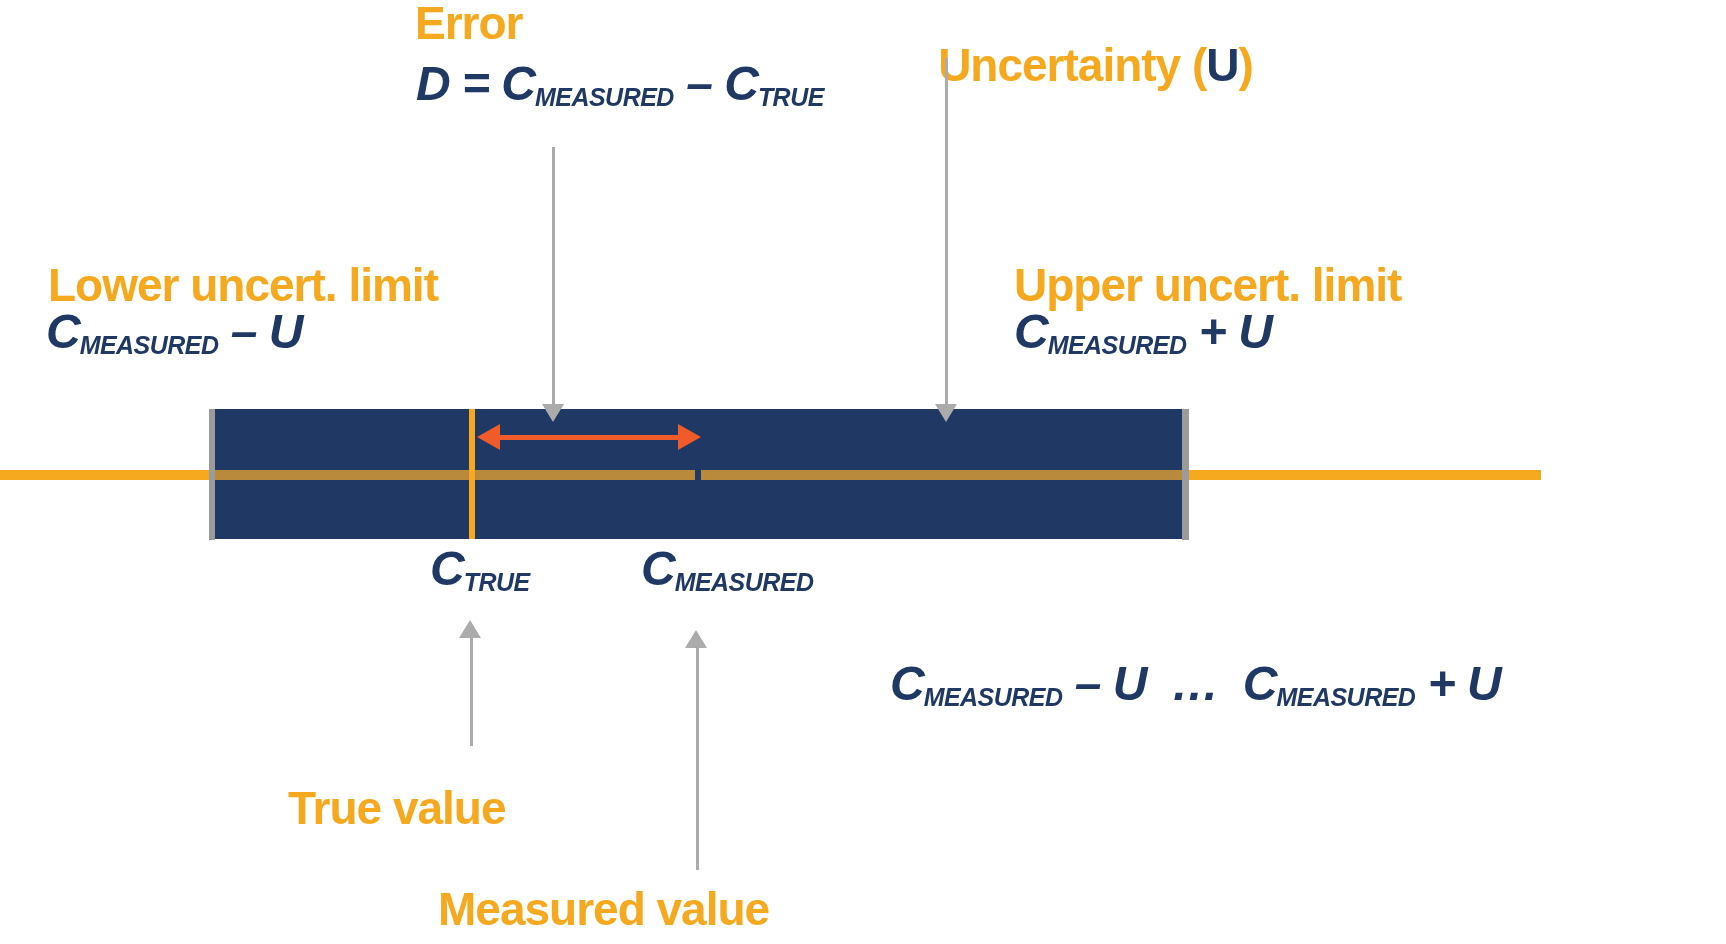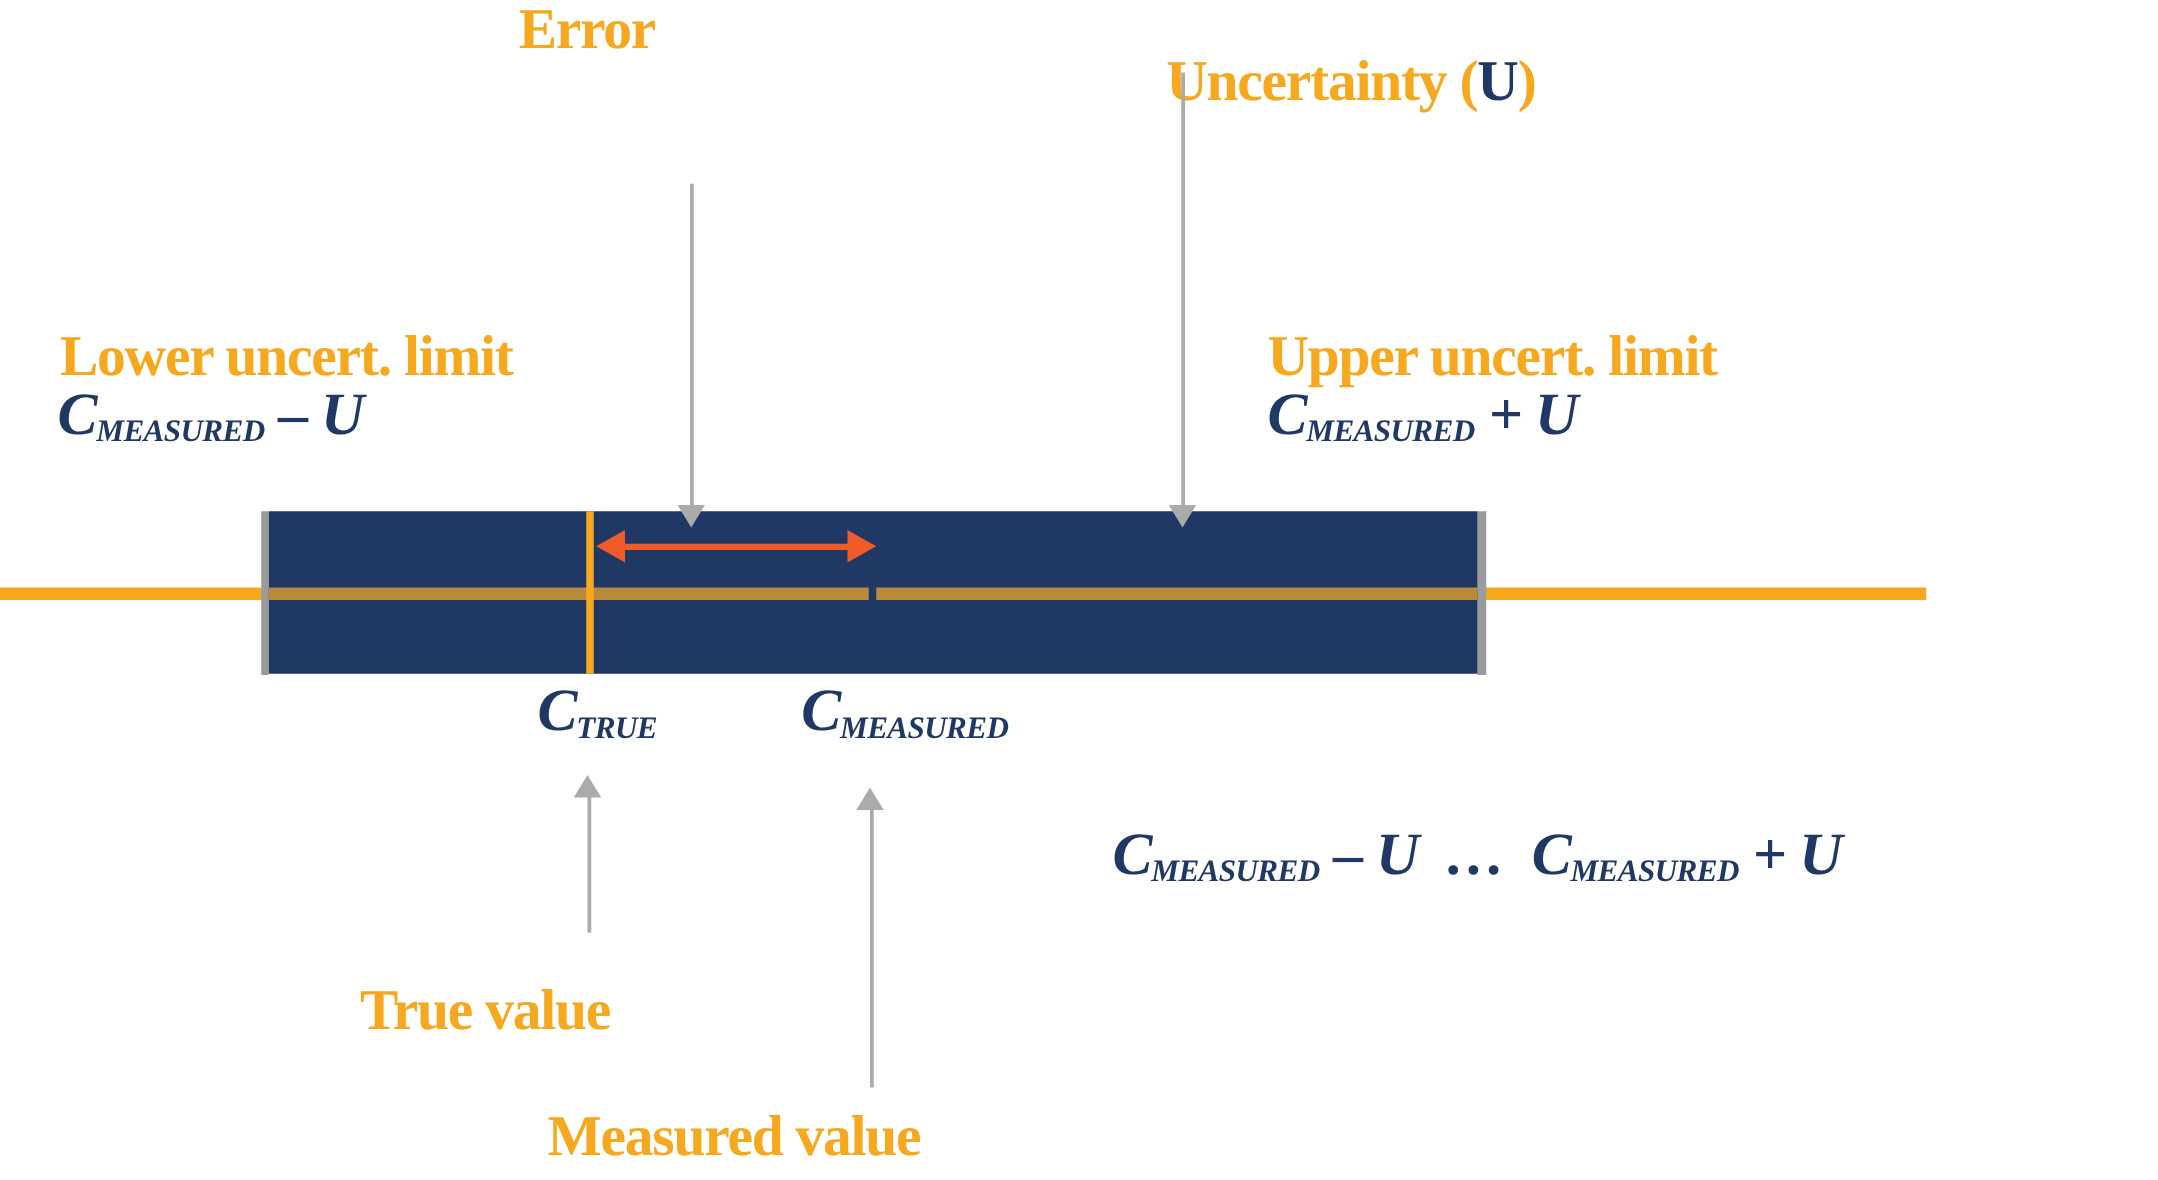--- a/index.html
+++ b/index.html
@@ -6,21 +6,21 @@
     --orange:#F6A81E;
     --navy:#1F3864;
     --arrow_orange:#F15A29;
     --gray:#ABABAB;
     --edge_gray:#9B9B9B;
     --tan:#B98A3C;
   }
   html,body{margin:0;padding:0;background:#fff;}
   #canvas{
     position:relative;width:1541px;height:944px;background:#ffffff;
-    overflow:hidden;font-family:Liberation Serif, serif;
+    overflow:hidden;font-family:Liberation Sans, sans-serif;
   }
   .abs{position:absolute;}
   .otitle{
     color:var(--orange);font-weight:bold;font-size:46px;line-height:1.0;
     letter-spacing:-1px;white-space:pre;
   }
   .formula{
     color:var(--navy);font-weight:bold;font-style:italic;font-size:48px;
     line-height:1.0;letter-spacing:-1px;white-space:pre;
   }
@@ -54,20 +54,21 @@
   }
   .z1{z-index:1}.z2{z-index:2}.z3{z-index:3}.z4{z-index:4}.z5{z-index:5}
 </style>
 </head>
 <body>
 
 <div id="canvas">
 
   <div class="abs otitle" style="left:415px;top:0px;">Error</div>
 
+  <div class="abs formula" style="left:416px;top:60px;"><span>D = C</span><span class="sub">MEASURED</span><span> – C</span><span class="sub">TRUE</span></div>
 
   <div class="abs otitle" style="left:891px;top:-4px;">
     <span>Uncertainty (</span><span class="navy-u">U</span><span>)</span>
   </div>
 
   <div class="abs shaft z5" style="left:552px;top:147px;width:3px;height:260px;"></div>
   <div class="abs head-down z5" style="left:542px;top:404px;"></div>
 
   <div class="abs shaft z5" style="left:945px;top:58px;width:3px;height:349px;"></div>
   <div class="abs head-down z5" style="left:935px;top:404px;"></div>

